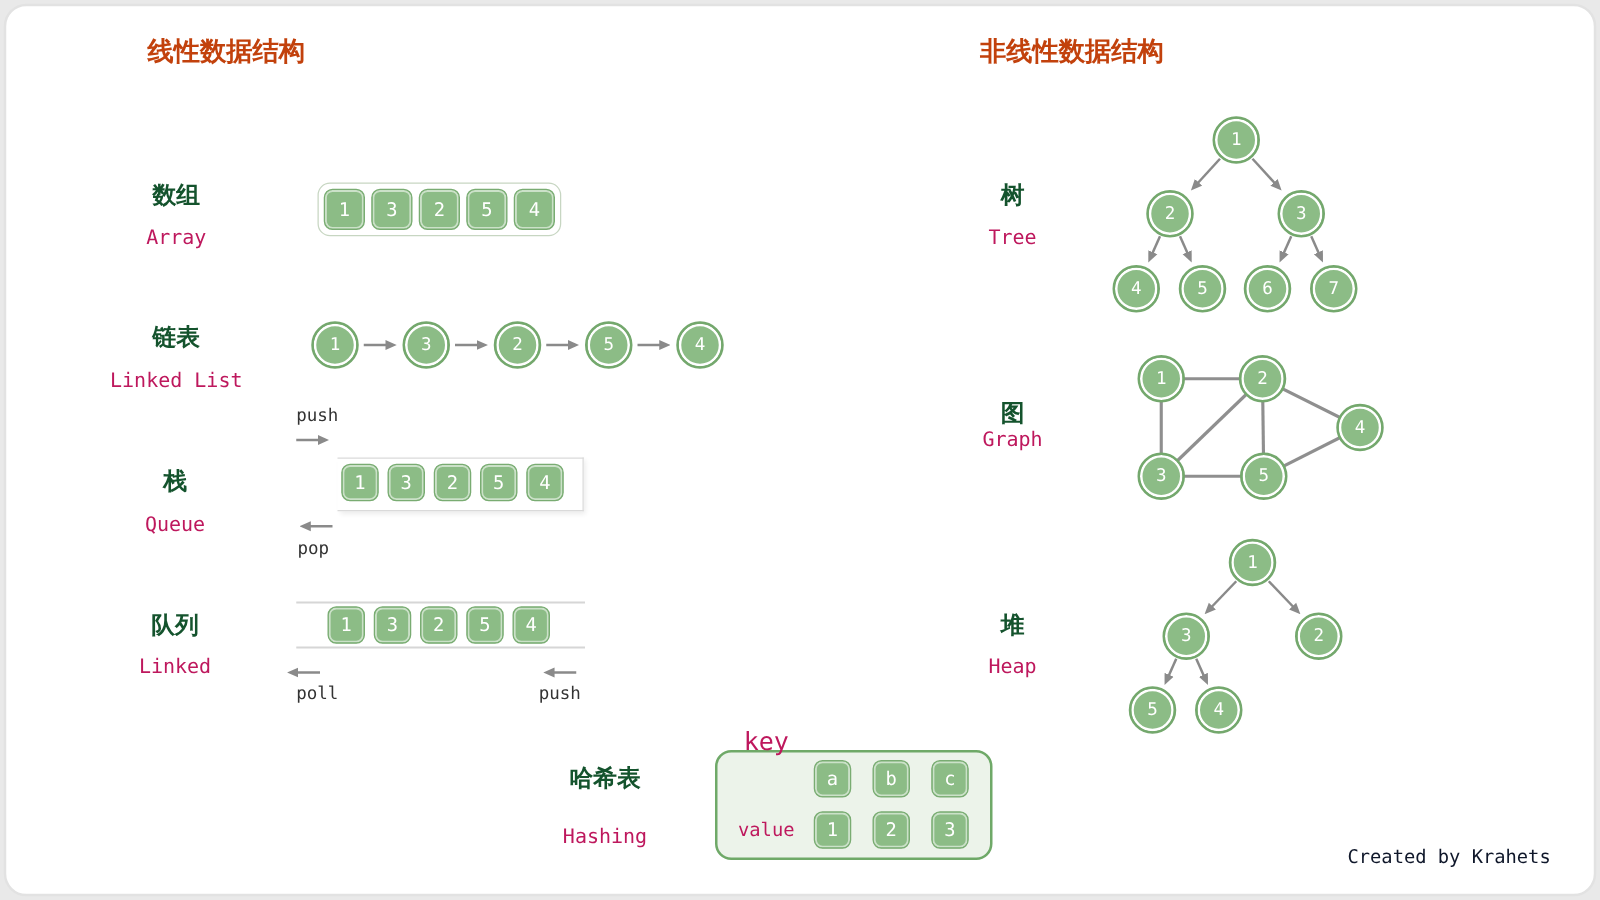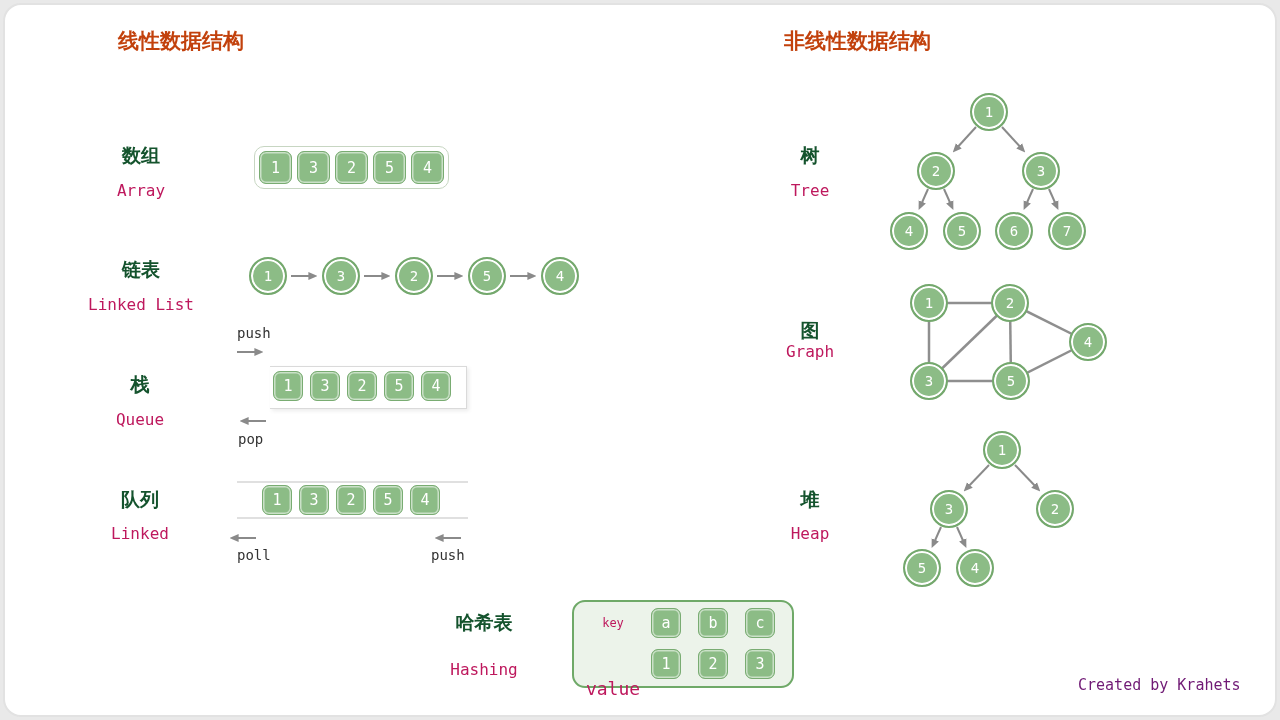--- a/index.html
+++ b/index.html
@@ -75,21 +75,21 @@
     background:#ffffff;
   }
   .hash-box {
     position:absolute; left:572px; top:600px; width:222px; height:88px;
     border:2px solid #6fa968; border-radius:13px;
     background:#ecf3ea; box-sizing:border-box;
   }
   .watermark {
     position:absolute; left:1078px; top:676px;
     font: 15px "DejaVu Sans Mono", monospace;
-    color:#701a75; white-space:nowrap;
+    color:#0f172a; white-space:nowrap;
   }
 </style>
 </head>
 <body>
 
 <div class="card"></div>
 
 <svg class="overlay" width="1280" height="720">
   <defs>
     <marker id="ah" viewBox="0 0 8 8" markerWidth="9" markerHeight="9" refX="5" refY="4" orient="auto" markerUnits="userSpaceOnUse">
@@ -197,22 +197,22 @@
   <div class="cell">2</div>
   <div class="cell">5</div>
   <div class="cell">4</div>
 </div>
 <div class="op-label" style="left:237px; top:547px">poll</div>
 <div class="op-label" style="left:431px; top:547px">push</div>
 
 <div class="zh-label" style="left:484px; top:623px">哈希表</div>
 <div class="en-label" style="left:484px; top:669px">Hashing</div>
 <div class="hash-box"></div>
-<div class="en-label" style="left:613px; top:623px; font-size:12px">key</div>
-<div class="en-label" style="left:613px; top:688px; font-size:18px">value</div>
+<div class="en-label" style="left:613px; top:593px; font-size:20px">key</div>
+<div class="en-label" style="left:613px; top:664px; font-size:15px">value</div>
 <div class="cell cell-abs" style="left:666px; top:623px">a</div>
 <div class="cell cell-abs" style="left:713px; top:623px">b</div>
 <div class="cell cell-abs" style="left:760px; top:623px">c</div>
 <div class="cell cell-abs" style="left:666px; top:664px">1</div>
 <div class="cell cell-abs" style="left:713px; top:664px">2</div>
 <div class="cell cell-abs" style="left:760px; top:664px">3</div>
 
 <div class="zh-label" style="left:810px; top:156px">树</div>
 <div class="en-label" style="left:810px; top:190px">Tree</div>
 <div class="node" style="left:989px; top:112px">1</div>

